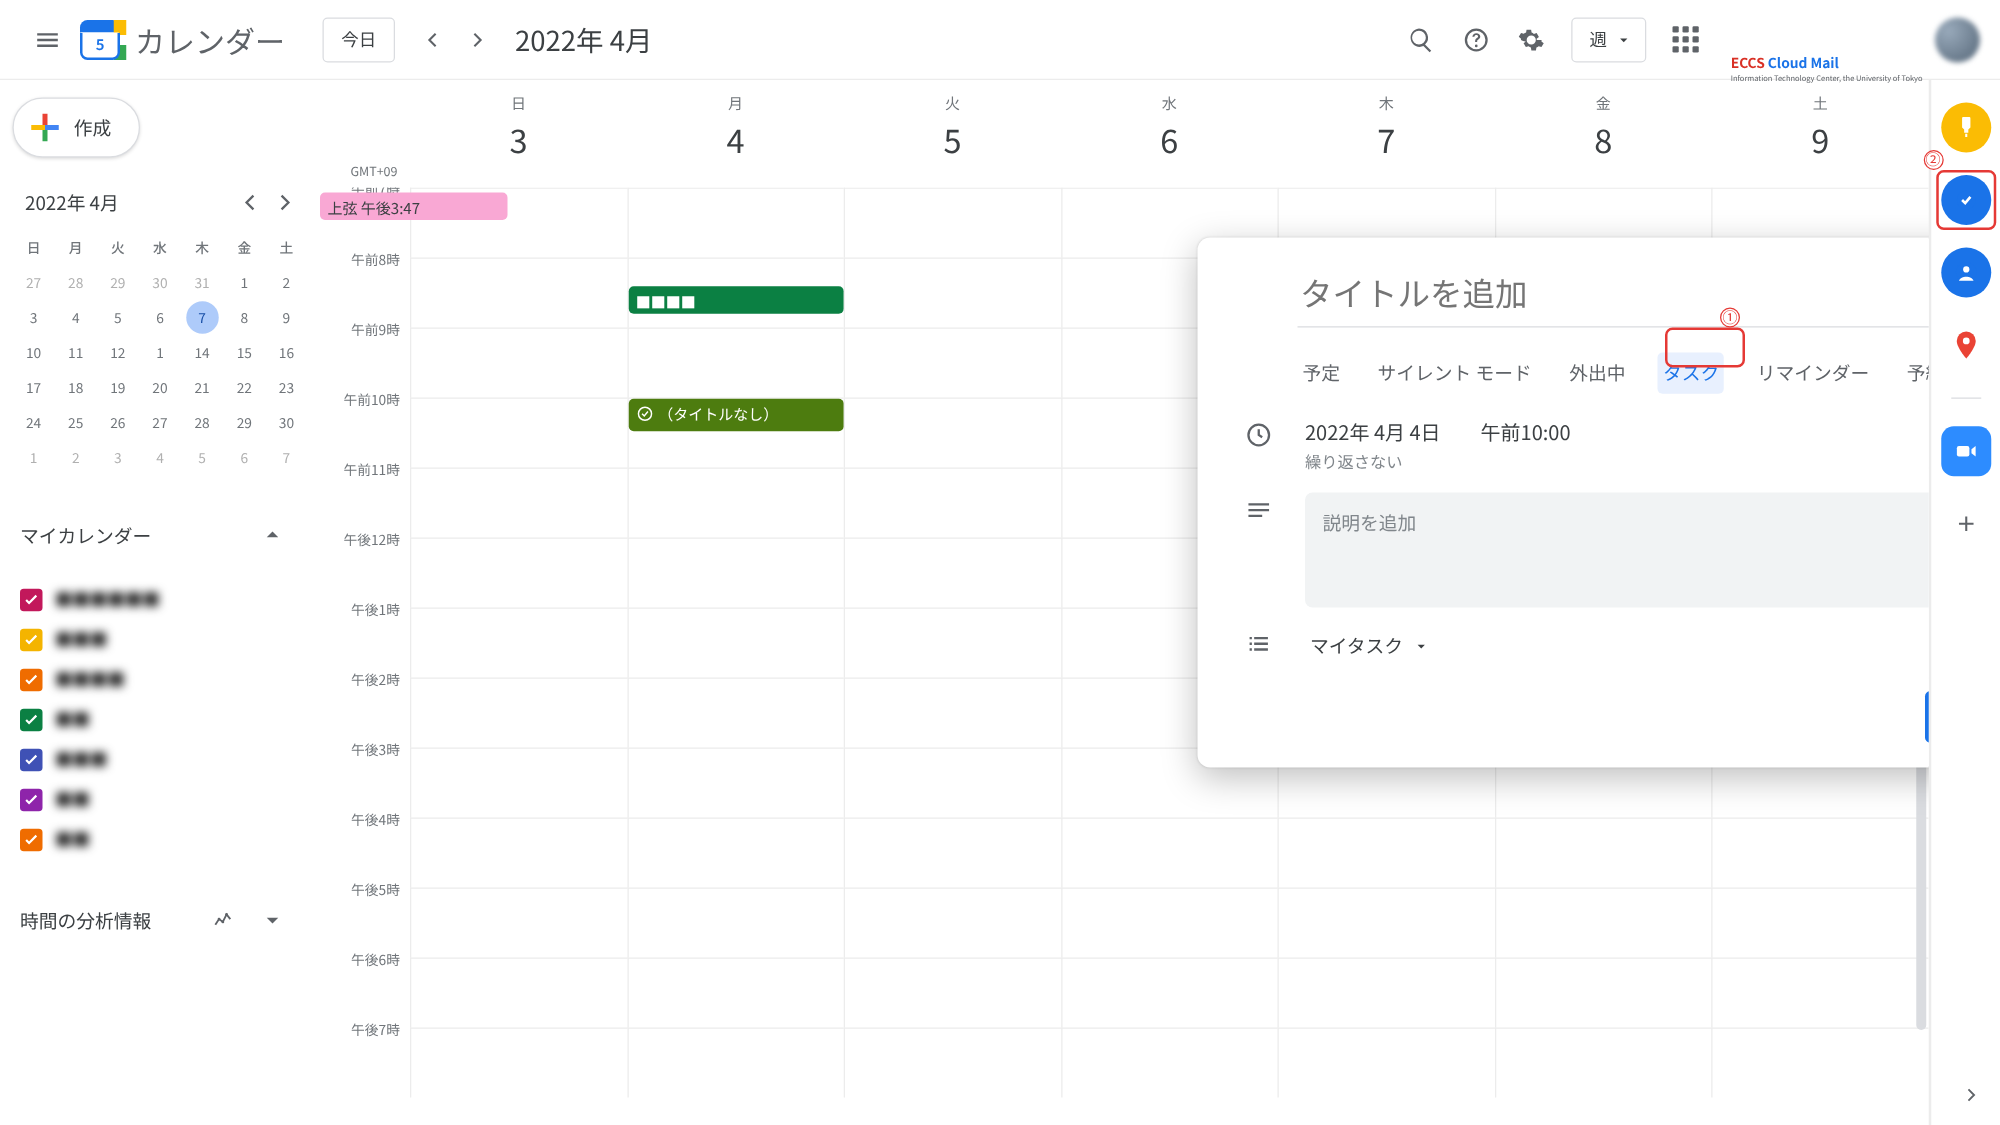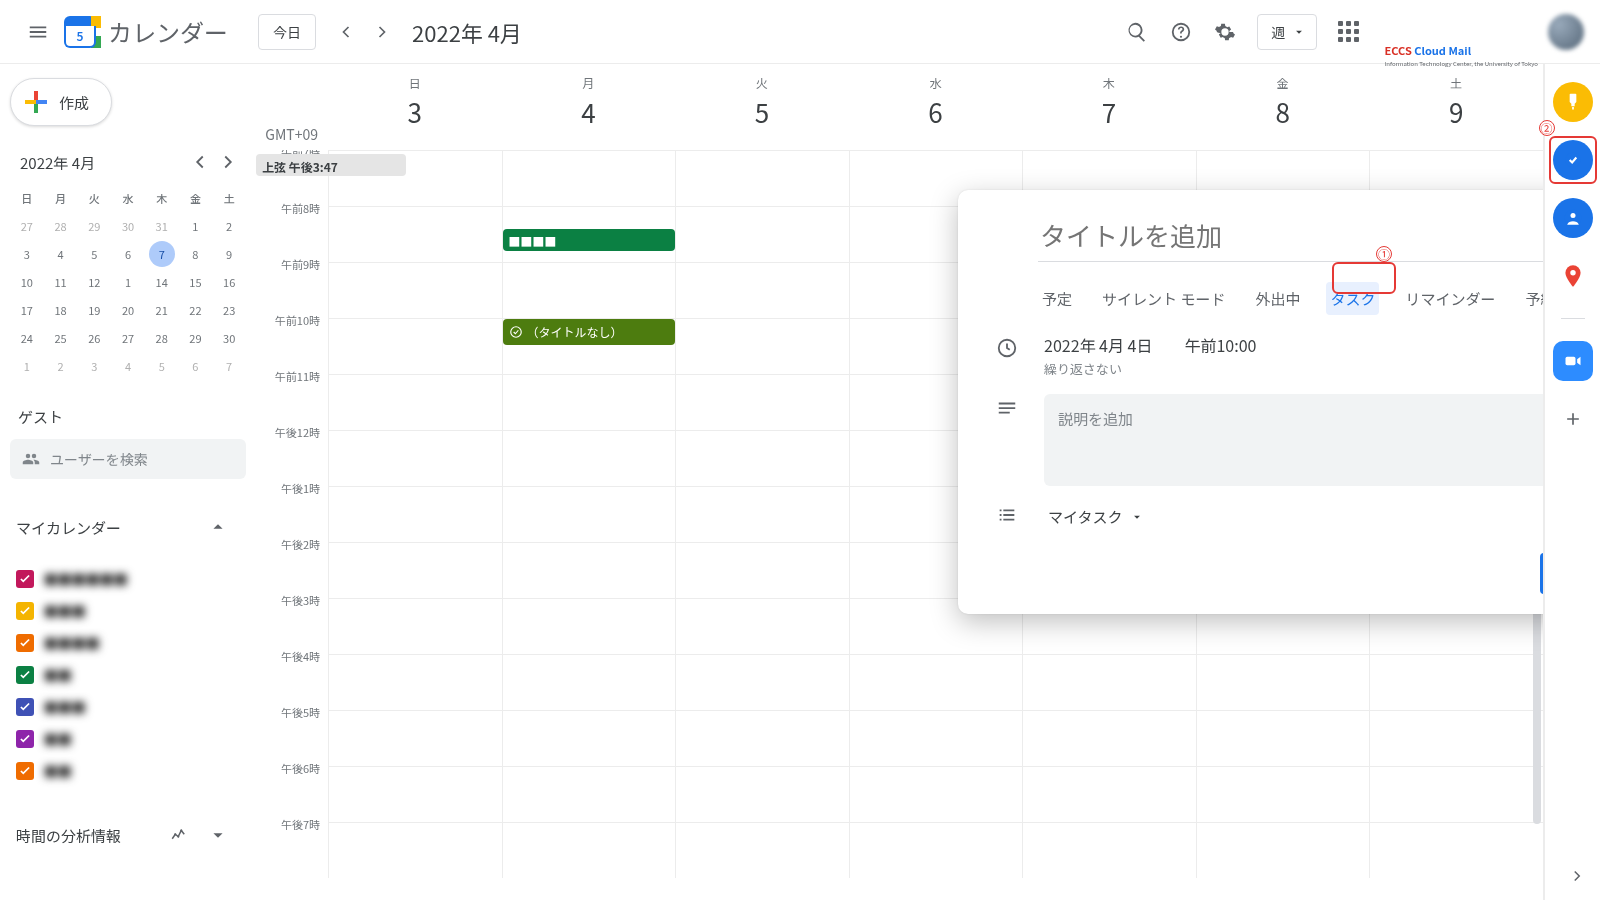--- a/index.html
+++ b/index.html
@@ -62,31 +62,31 @@
 .cal-item .cb svg { width:14px; height:14px; }
 .cal-item .nm { filter: blur(4px); color:#222; }
 
 
 .main { flex:1; display:flex; }
 .grid { flex:1; position:relative; overflow:hidden; border-right:1px solid #ececec; }
 .dayhdr { display:grid; grid-template-columns: 72px repeat(7, 1fr); height: 86px; }
 .dayhdr .gcell { border-right: 0; display:flex; flex-direction:column; align-items:center; justify-content:flex-start; padding-top:10px;}
 .dayhdr .dow { font-size:12px; color:#70757a; }
 .dayhdr .dn { font-size:26px; color:#3c4043; margin-top:2px; }
-.tzlabel { font-size:14px; color:#70757a; align-self:flex-end; padding:0 10px 6px 0; display:flex; align-items:flex-end; height:100%;text-align:center; }
+.tzlabel { font-size:10px; color:#70757a; align-self:flex-end; padding:0 10px 6px 0; display:flex; align-items:flex-end; height:100%;text-align:center; }
 
 .slots { position:absolute; top:86px; left:0; right:0; bottom:0; display:grid; grid-template-columns:72px repeat(7,1fr); grid-auto-rows:56px; overflow:hidden; }
 .slots .tl { font-size:11px; color:#70757a; text-align:right; padding-right:8px; transform:translateY(-6px); }
 .slots .cell { border-top:1px solid #ececec; border-left:1px solid #ececec; }
 .slots .cell.first-col { border-left:1px solid #ececec; }
 
 .event { position:absolute; left:0; right:0; border-radius:4px; font-size:12px; color:#fff; padding:4px 6px; overflow:hidden; }
 .ev-green { background:#0b8043; }
 .ev-amber { background:#4d7c0f; }
-.ev-purple { background:#e5e5e5; color:#3c4043;font-weight:bold; }
+.ev-purple { background:#f9a8d4; color:#3c4043; }
 
 
 .sidepanel { width:56px; border-left:1px solid #ececec; display:flex; flex-direction:column; align-items:center; padding-top:18px; gap:18px; }
 .sp-icon { width:40px; height:40px; border-radius:50%; display:flex; align-items:center; justify-content:center; cursor:pointer; }
 .sp-icon.keep { background:#fbbc04; color:#fff; }
 .sp-icon.tasks { background:#1a73e8; color:#fff; }
 .sp-icon.contacts { background:#1a73e8; color:#fff; }
 .sp-icon.maps { }
 .sp-icon.zoom { background:#2d8cff; color:#fff; border-radius:10px; }
 .sp-divider { width:24px; height:1px; background:#dadce0; margin:4px 0; }
@@ -256,29 +256,20 @@
           <div class="d dim">1</div>
           <div class="d dim">2</div>
           <div class="d dim">3</div>
           <div class="d dim">4</div>
           <div class="d dim">5</div>
           <div class="d dim">6</div>
           <div class="d dim">7</div>
         </div>
     </div>
 
-    <div class="sb-search">
-      <span class="lbl">ゲスト</span>
-      <div class="box">
-        <svg viewBox="0 0 24 24" width="18" height="18">
-            <path d="M16 11a3 3 0 100-6 3 3 0 000 6zm-8 0a3 3 0 100-6 3 3 0 000 6zm0 2c-2.3 0-7 1.2-7 3.5V19h14v-2.5C15 14.2 10.3 13 8 13zm8 0c-.3 0-.6 0-1 .1 1.2.9 2 2 2 3.4V19h6v-2.5c0-2.3-4.7-3.5-7-3.5z"></path>
-          </svg>
-        <span>ユーザーを検索</span>
-      </div>
-    </div>
 
     <div class="sb-section">
       <div class="title">
         <span class="t">マイカレンダー</span>
         <button class="iconbtn sm">
             <svg viewBox="0 0 24 24" width="16" height="16">
               <path d="M7 14l5-5 5 5z"></path>
             </svg>
           </button>
       </div>

